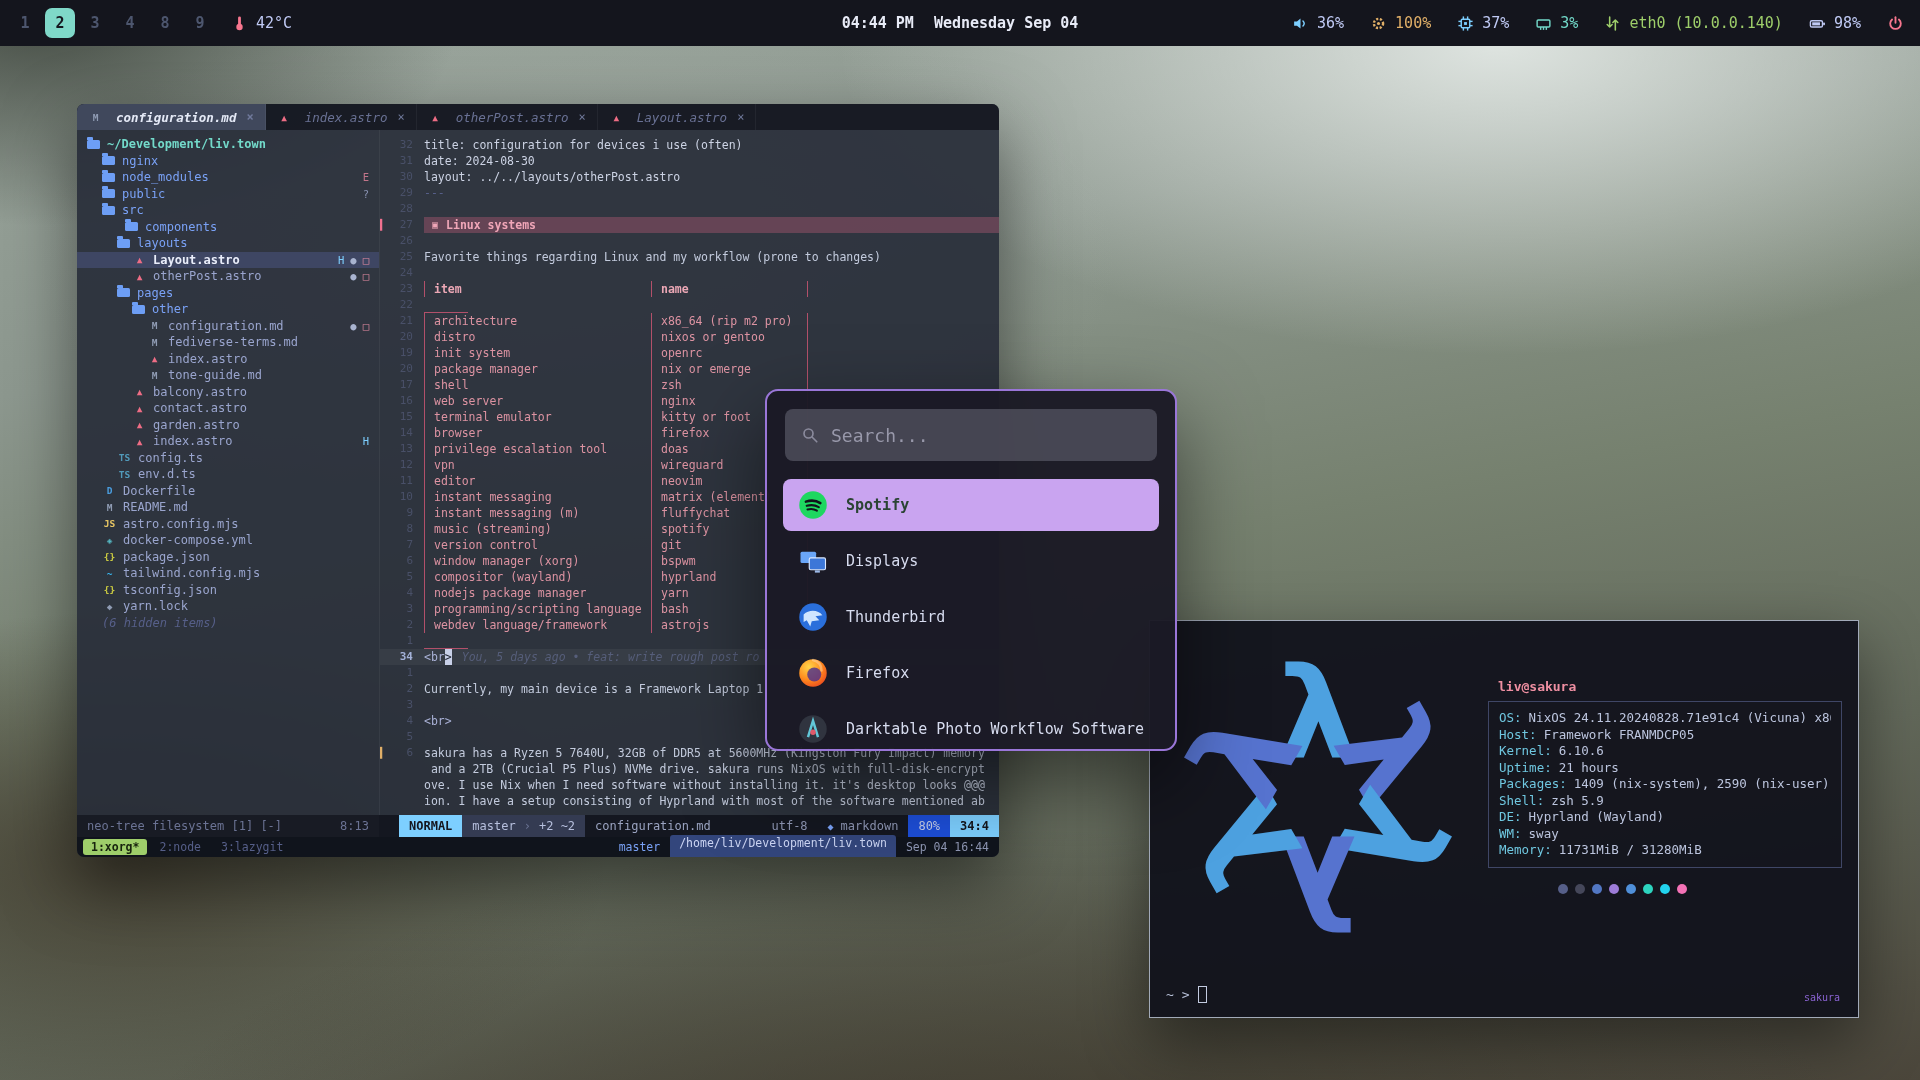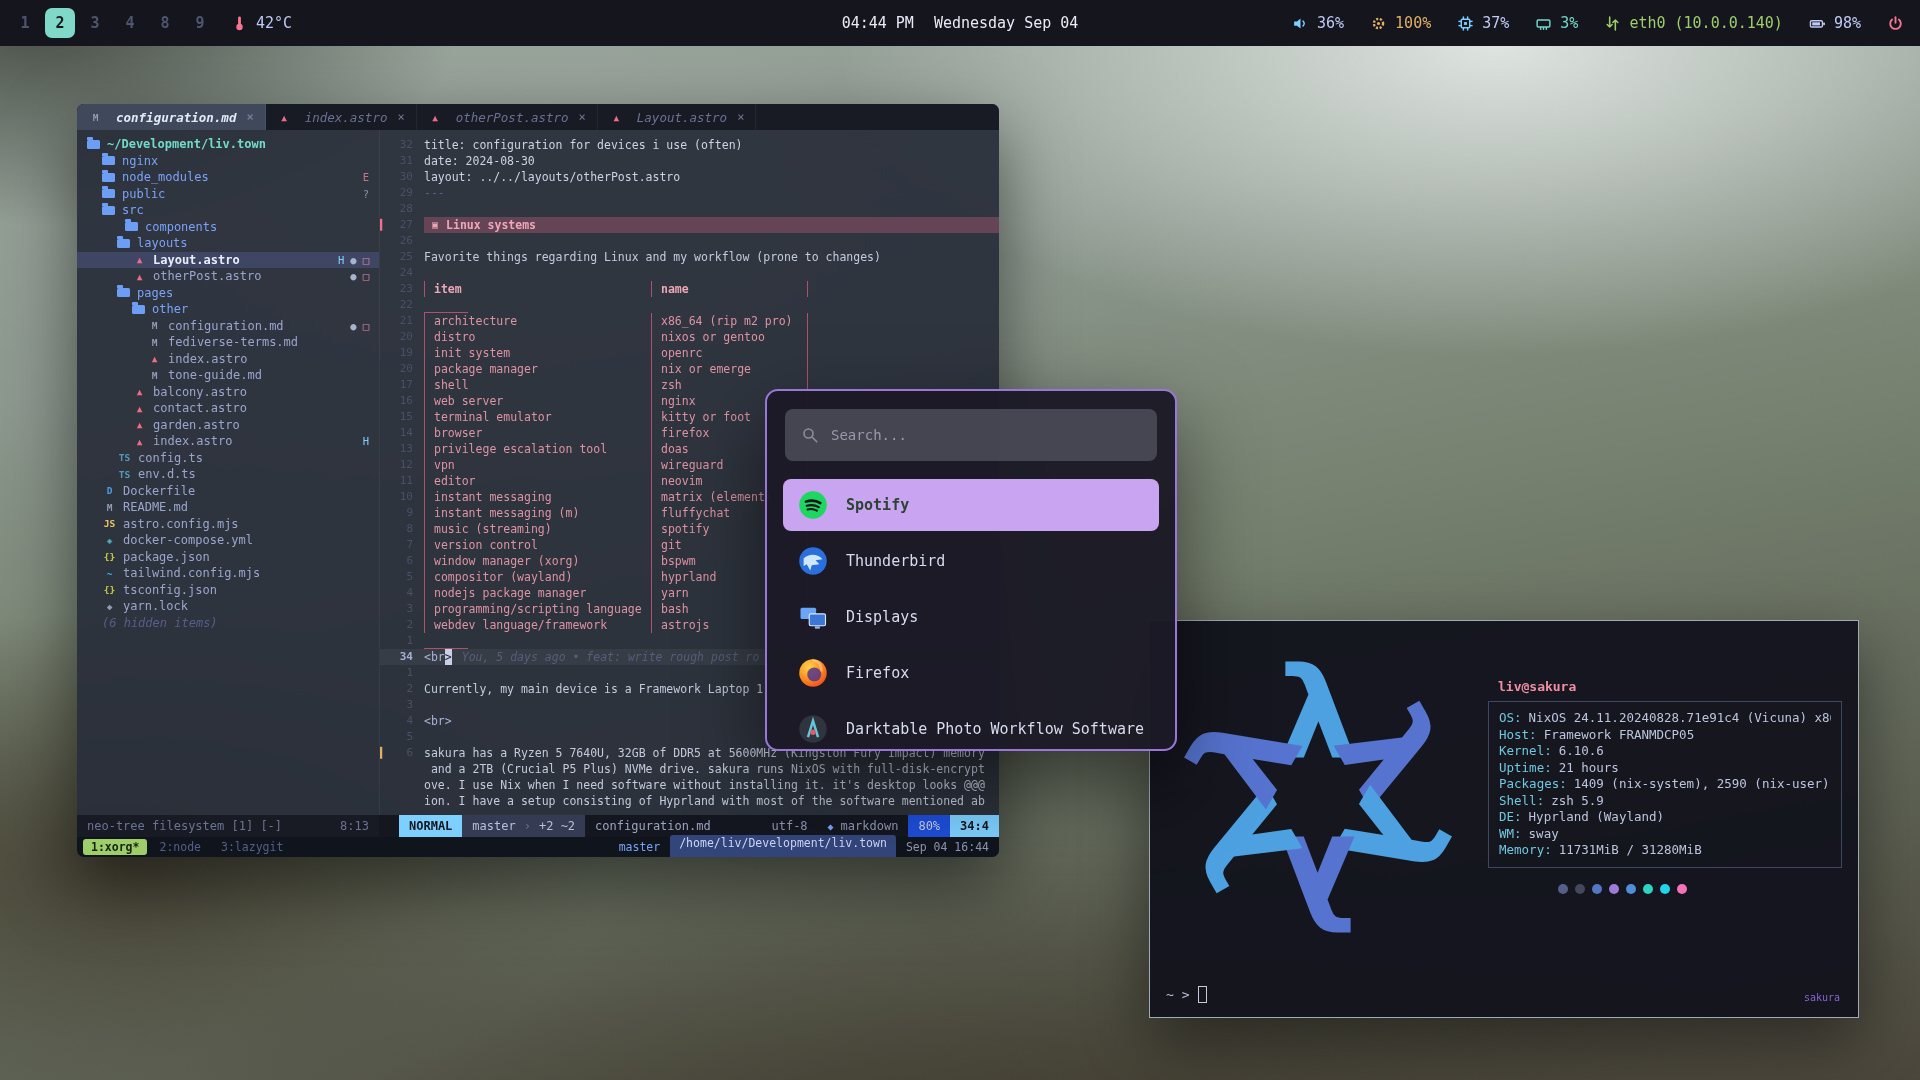--- a/index.html
+++ b/index.html
@@ -20,21 +20,21 @@
   
   .topbar { position:absolute; top:0; left:0; right:0; height:46px; background:#14151d;
     display:flex; align-items:center; color:#c0caf5; font-size:15px; z-index:60; }
   .tleft { display:flex; align-items:center; gap:16px; padding-left:10px; }
   .wswrap { display:flex; gap:5px; }
   .ws { width:30px; height:30px; border-radius:7px; display:flex; align-items:center; justify-content:center;
     color:#4d566e; font-weight:bold; }
   .ws.active { background:#7fd8c8; color:#15161e; }
   .module { display:flex; align-items:center; gap:8px; white-space:nowrap; }
   .tcenter { position:absolute; left:50%; transform:translateX(-50%); display:flex; gap:20px;
-    font-weight:normal; color:#e8ebf7; }
+    font-weight:bold; color:#e8ebf7; }
   .tright { margin-left:auto; display:flex; gap:26px; padding-right:16px; align-items:center; }
   svg.micon { width:17px; height:17px; flex-shrink:0; }
   .c-orange { color:#e0af68; } .c-teal { color:#73daca; } .c-green { color:#9ece6a; }
   .c-red { color:#f7768e; } .c-blue { color:#7dcfff; }
 
   
   #editor-window { position:absolute; left:77px; top:104px; width:922px; height:753px;
     background:rgba(40,45,57,0.93); border-radius:7px; overflow:hidden; z-index:20;
     box-shadow:0 26px 70px rgba(0,0,0,0.5); display:flex; flex-direction:column; }
   .tabline { height:26px; background:rgba(23,26,35,0.96); display:flex; flex-shrink:0; }
@@ -112,21 +112,21 @@
   .tdate { color:#8e96b3; padding-right:4px; }
 
   
   #launcher { position:absolute; left:765px; top:389px; width:412px; height:362px;
     background:rgba(27,26,37,0.97); border:2px solid #9a76d8; border-radius:13px; z-index:40;
     overflow:hidden; box-shadow:0 30px 80px rgba(0,0,0,0.5); }
   .searchbox { margin:18px; height:52px; background:rgba(86,86,100,0.72); border-radius:8px;
     display:flex; align-items:center; padding:0 16px; gap:12px; color:#9b9bad; }
   .searchbox svg { width:18px; height:18px; color:#8a8a9c; flex-shrink:0; }
   .searchbox input { background:transparent; border:none; outline:none; color:#c9c9d8;
-    font-family:"DejaVu Sans Mono", monospace; font-size:14px; width:100%; }
+    font-family:"DejaVu Sans Mono", monospace; font-size:18px; width:100%; }
   .searchbox input::placeholder { color:#9898aa; }
   .appitem { margin:0 16px 4px; height:52px; display:flex; align-items:center; gap:18px;
     padding:0 15px; border-radius:8px; color:#d7dcef; font-size:15px; }
   .appitem.selected { background:#c9a4f0; color:#2b4434; font-weight:bold; }
   .app-icon { width:30px; height:30px; flex-shrink:0; }
 
   
   #fetch-terminal { position:absolute; left:1149px; top:620px; width:710px; height:398px;
     background:rgba(18,19,28,0.96); border:1px solid rgba(198,208,224,0.8); z-index:30;
     box-shadow:0 24px 60px rgba(0,0,0,0.45); }
@@ -558,29 +558,29 @@
   </div>
   <div id="app-list">
       <div class="appitem selected">
         <svg class="app-icon">
           <use href="#ic-spotify"></use>
         </svg>
         <span>Spotify</span>
       </div>
       <div class="appitem">
         <svg class="app-icon">
-          <use href="#ic-thunderbird"></use>
-        </svg>
-        <span>Thunderbird</span>
+          <use href="#ic-displays"></use>
+        </svg>
+        <span>Displays</span>
       </div>
       <div class="appitem">
         <svg class="app-icon">
-          <use href="#ic-displays"></use>
-        </svg>
-        <span>Displays</span>
+          <use href="#ic-thunderbird"></use>
+        </svg>
+        <span>Thunderbird</span>
       </div>
       <div class="appitem">
         <svg class="app-icon">
           <use href="#ic-firefox"></use>
         </svg>
         <span>Firefox</span>
       </div>
       <div class="appitem">
         <svg class="app-icon">
           <use href="#ic-darktable"></use>

